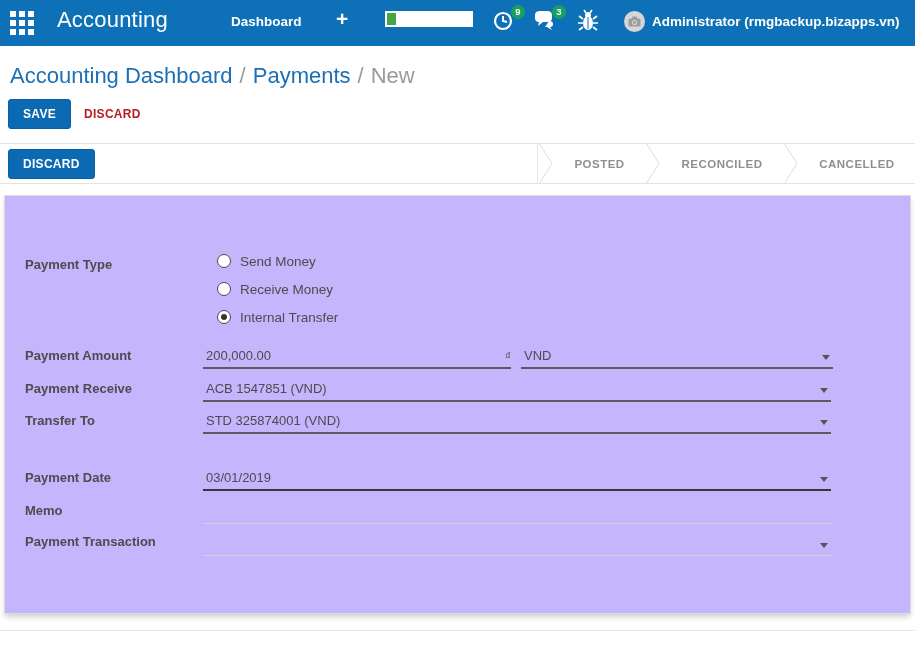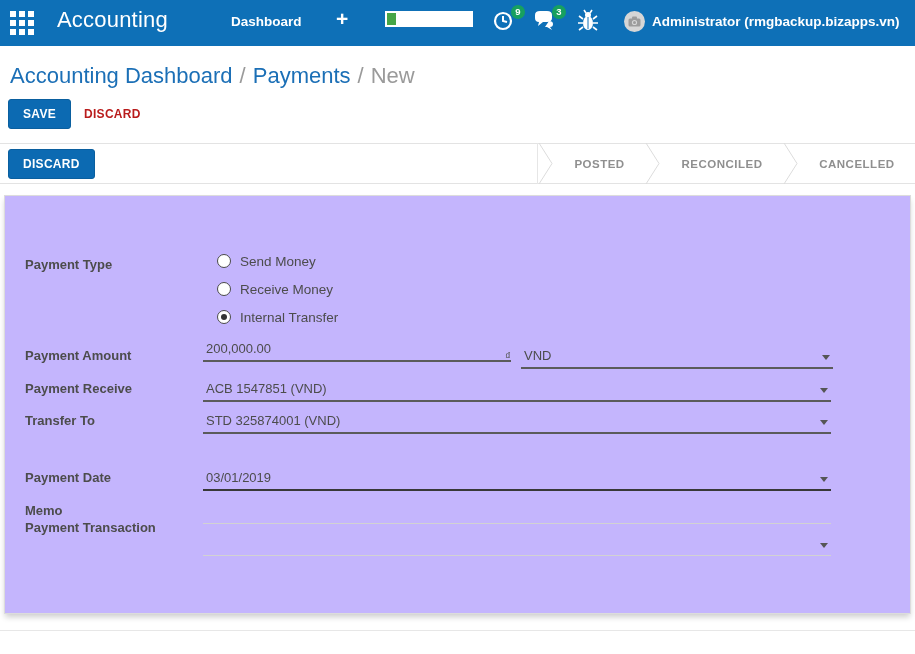--- a/index.html
+++ b/index.html
@@ -166,21 +166,21 @@
       <span class="radio-label">Receive Money</span>
     </div>
     <div class="radio-row selected" style="top:114px;">
       <span class="radio-circle">
           <span class="dot"></span>
         </span>
       <span class="radio-label">Internal Transfer</span>
     </div>
 
     <div class="flabel" style="top:152px;">Payment Amount</div>
-    <div class="field u-dark" style="top:142px; width:308px;">
+    <div class="field u-dark" style="top:149px; width:308px;">
       <span class="val">200,000.00</span>
     </div>
     <div class="currency-symbol">₫</div>
     <div class="field u-dark" style="top:149px; left:516px; width:312px;">
       <span class="val">VND</span>
       <span class="caret"></span>
     </div>
 
     <div class="flabel" style="top:185px;">Payment Receive</div>
     <div class="field u-dark" style="top:182px;">
@@ -198,21 +198,21 @@
     <div class="field u-darker" style="top:271px;">
       <span class="val">03/01/2019</span>
       <span class="caret"></span>
     </div>
 
     <div class="flabel" style="top:307px;">Memo</div>
     <div class="field u-light" style="top:304px;">
       <span class="val"></span>
     </div>
 
-    <div class="flabel" style="top:324px;">Payment Transaction</div>
+    <div class="flabel" style="top:338px;">Payment Transaction</div>
     <div class="field u-light" style="top:336px;">
       <span class="val"></span>
       <span class="caret"></span>
     </div>
 
   </div>
 
   <div class="bottom-divider"></div>
 
 </div>

